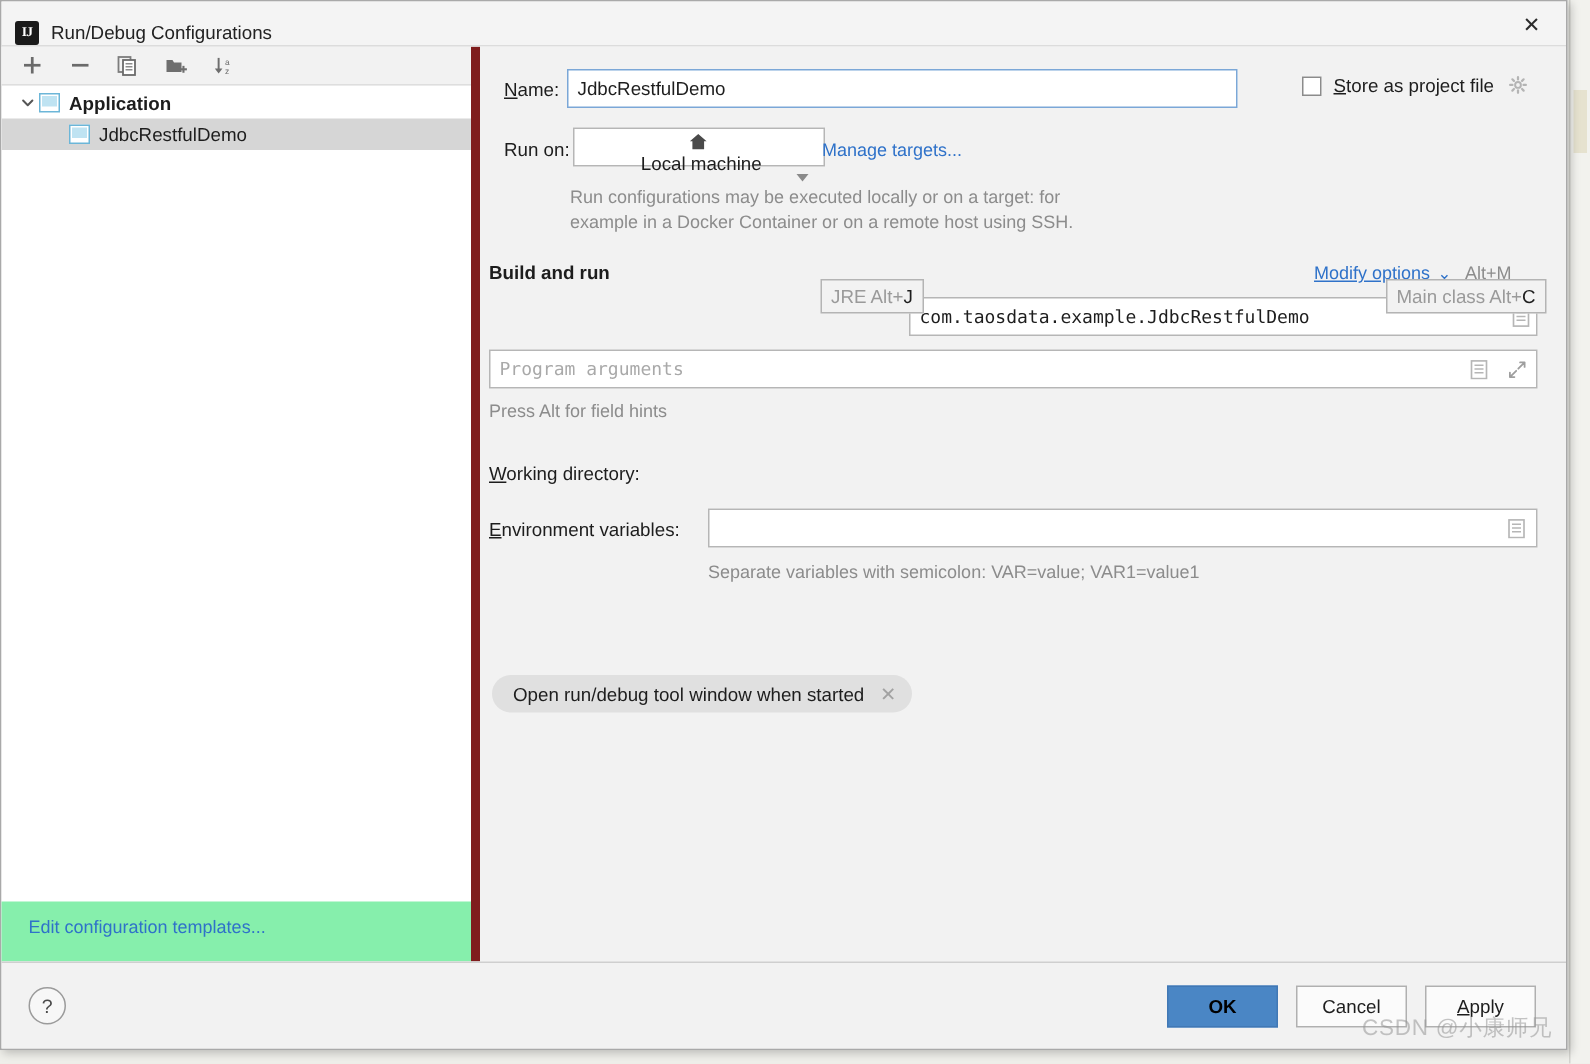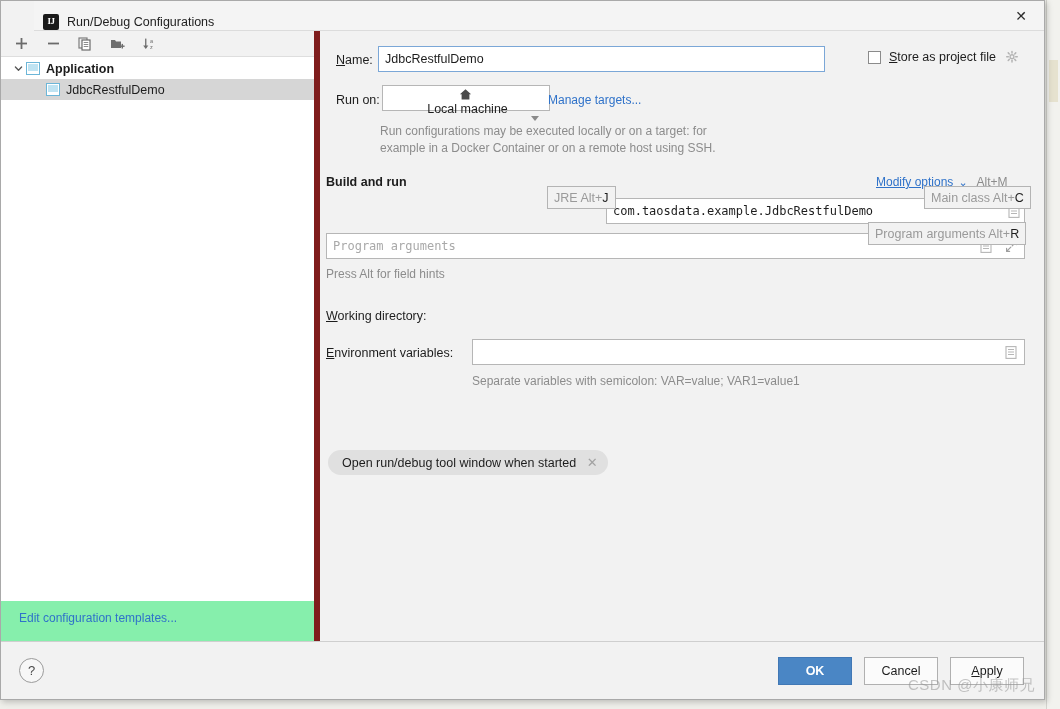--- a/index.html
+++ b/index.html
@@ -41,21 +41,20 @@
   }
 
   
   .titlebar {
     height: 30px; flex: 0 0 30px;
     background: #f4f4f4;
     border-bottom: 1px solid #dcdcdc;
     display: flex; align-items: center;
     padding: 12px 0 0 9px;
     position: relative;
-    margin-left: 33px;
   }
   .title-icon {
     width: 16px; height: 16px;
     background: #1a1a1a;
     border-radius: 2px;
     display: flex; align-items: center; justify-content: center;
     margin-right: 8px;
     flex: 0 0 16px;
   }
   .title-icon span {
@@ -235,21 +234,21 @@
     border: 1px solid #b0b0b0;
     background: #fbfbfb;
     display: flex; align-items: center; justify-content: center;
     font-size: 12.5px; color: #1d1d1d;
     cursor: default;
     margin-left: 12px;
   }
   .btn.primary {
     background: #4a86c5;
     border-color: #4178b5;
-    color: #ffffff;
+    color: #000000;
     font-weight: bold;
     min-width: 74px;
   }
   .btn u { text-decoration: underline; }
 
   
   .watermark {
     position: absolute;
     left: 908px; top: 676px;
     font-size: 15px;
@@ -465,24 +464,20 @@
       <div class="althint" style="left:227px; top:155px;">
         <span>JRE Alt+</span>
           <b>J</b>
       </div>
 
       <div class="althint" style="left:604px; top:155px;">
         <span>Main class Alt+</span>
           <b>C</b>
       </div>
 
-      <div class="althint" style="left:548px; top:191px;">
-        <span>Program arguments Alt+</span>
-          <b>R</b>
-      </div>
 
     </div>
   </div>
 
   <div class="dlg-footer">
     <div class="helpbtn">?</div>
     <div style="margin-left:auto; display:flex; align-items:center;">
       <div class="btn primary">OK</div>
       <div class="btn">Cancel</div>
       <div class="btn">

